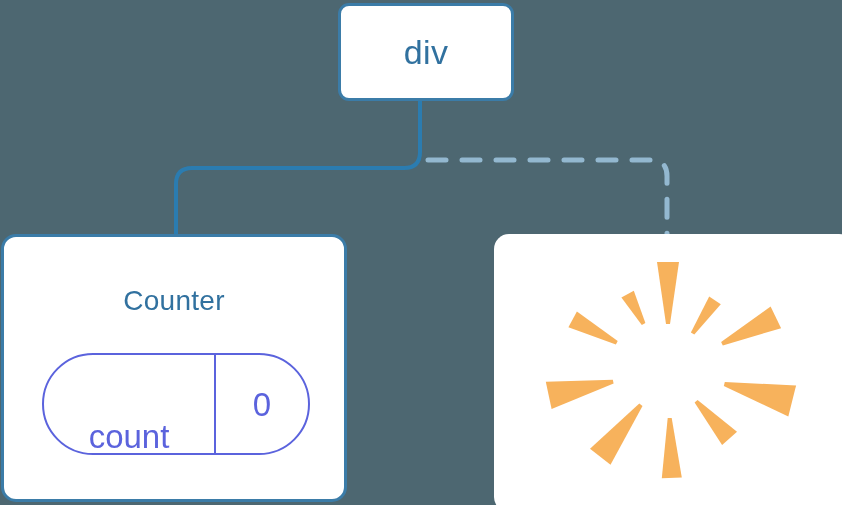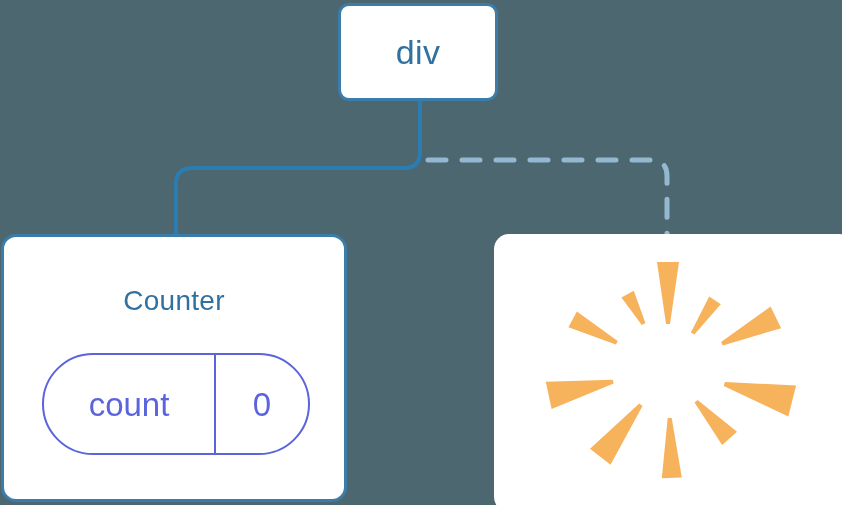--- a/index.html
+++ b/index.html
@@ -38,21 +38,21 @@
     box-sizing: border-box;
   }
   .node.bordered {
     border: 3px solid #3b7ca8;
   }
 
   
   #node-div {
     left: 338px;
     top: 3px;
-    width: 160px;
+    width: 176px;
     height: 98px;
     border-radius: 11px;
     display: flex;
     align-items: center;
     justify-content: center;
   }
   .node-title {
     color: #31719f;
     font-size: 34px;
     font-weight: 400;
@@ -86,21 +86,21 @@
     border: 2px solid #5b63dd;
     border-radius: 51px;
     box-sizing: border-box;
     display: flex;
     align-items: stretch;
     background: #ffffff;
   }
   .pill-key {
     flex: 0 0 172px;
     display: flex;
-    align-items: center;
+    align-items: flex-end;
     justify-content: center;
     border-right: 2px solid #5b63dd;
     box-sizing: border-box;
   }
   .pill-val {
     flex: 1 1 auto;
     display: flex;
     align-items: center;
     justify-content: center;
   }

